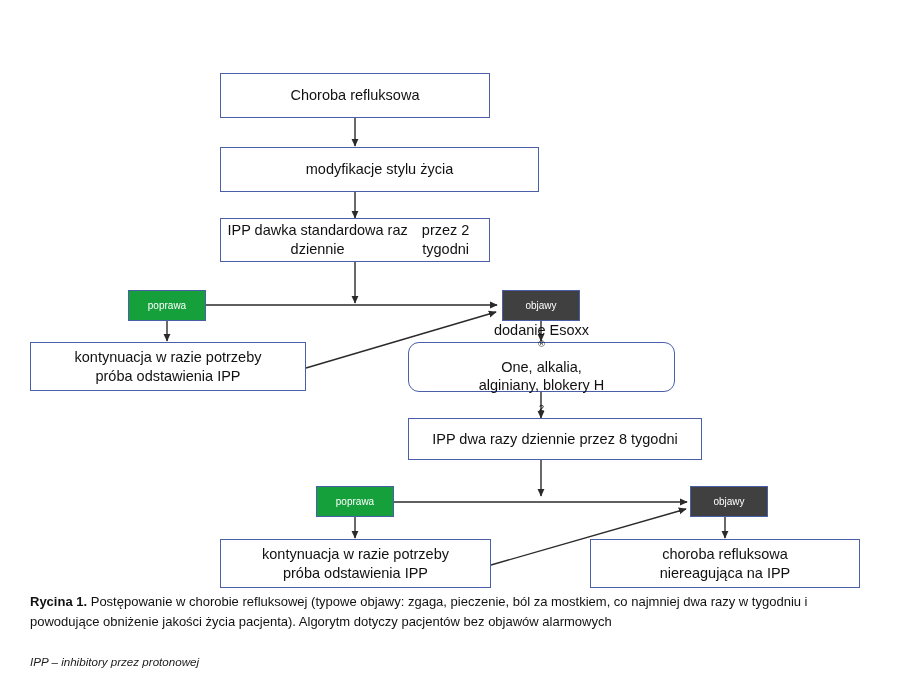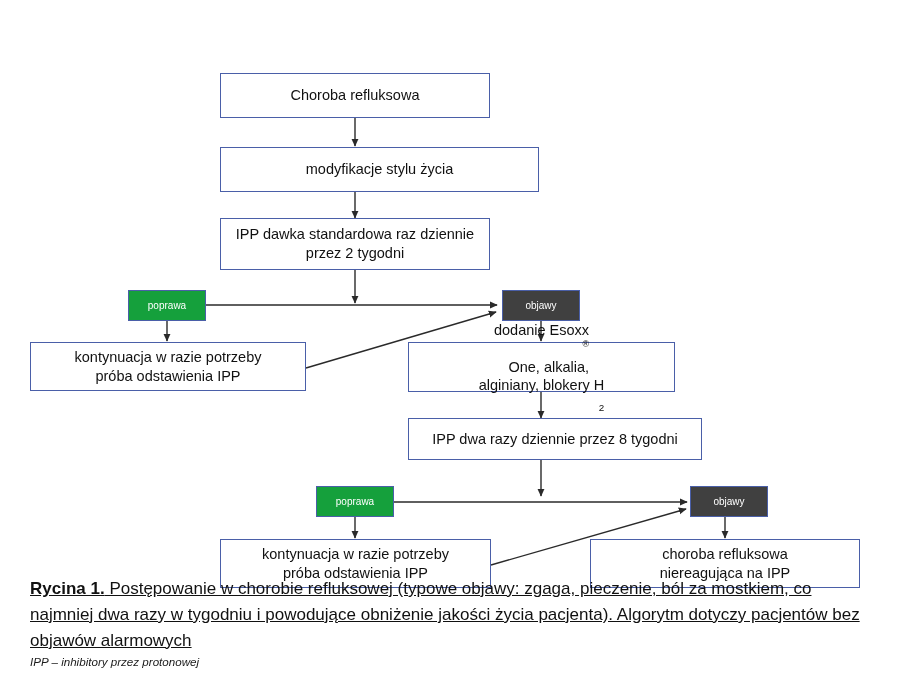--- a/index.html
+++ b/index.html
@@ -9,40 +9,40 @@
     color:#1a1a1a;overflow:hidden;position:relative;
   }
   #stage{position:absolute;left:0;top:0;width:900px;height:683px;}
 
   svg.edges{position:absolute;left:0;top:0;width:900px;height:683px;pointer-events:none;}
 
   .node{
     position:absolute;box-sizing:border-box;
     border:1.6px solid #4a5fa8;background:#ffffff;
     display:flex;align-items:center;justify-content:center;
-    text-align:right;line-height:1.28;
+    text-align:center;line-height:1.28;
     font-size:14.5px;color:#111111;padding:2px 6px;
   }
   .node span{display:block;}
 
   .badge{
     position:absolute;box-sizing:border-box;
     border:1.6px solid #4a5fa8;
     display:flex;align-items:center;justify-content:center;
     color:#ffffff;font-size:10px;line-height:1;
   }
   .badge.green{background:#15a03c;}
   .badge.red{background:#404040;}
 
   sup{font-size:0.62em;vertical-align:super;line-height:0;}
   sub{font-size:0.68em;vertical-align:-0.22em;line-height:0;}
 
   .caption{
-    position:absolute;left:30px;top:576px;width:845px;
-    font-size:17px;line-height:1.52;color:#111111;text-decoration:underline;
+    position:absolute;left:30px;top:592px;width:845px;
+    font-size:13px;line-height:1.52;color:#111111;
   }
   .caption .lead{font-weight:bold;}
   .footnote{
     position:absolute;left:30px;top:655px;width:845px;
     font-size:11.6px;font-style:italic;color:#1a1a1a;
   }
 </style>
 </head>
 <body>
 
@@ -85,39 +85,39 @@
   </svg>
 
   <div class="node" style="left:220px;top:73px;width:270px;height:45px;">
     <span>Choroba refluksowa</span>
   </div>
 
   <div class="node" style="left:220px;top:147px;width:319px;height:45px;">
     <span>modyfikacje stylu życia</span>
   </div>
 
-  <div class="node" style="left:220px;top:218px;width:270px;height:52px;flex-direction:column;">
+  <div class="node" style="left:220px;top:218px;width:270px;height:44px;">
     <span>IPP dawka standardowa raz dziennie</span>
     <span>przez 2 tygodni</span>
   </div>
 
   <div class="badge green" style="left:128px;top:290px;width:78px;height:31px;">
     <span>poprawa</span>
   </div>
 
   <div class="badge red" style="left:502px;top:290px;width:78px;height:31px;">
     <span>objawy</span>
   </div>
 
   <div class="node" style="left:30px;top:342px;width:276px;height:49px;flex-direction:column;">
     <span>kontynuacja w razie potrzeby</span>
     <span>próba odstawienia IPP</span>
   </div>
 
-  <div class="node" style="left:408px;top:342px;width:267px;height:50px;flex-direction:column;">
+  <div class="node" style="left:408px;top:342px;width:267px;height:50px;flex-direction:column;border-radius:11px;">
     <span><span>dodanie Esoxx</span><sup>®</sup><span> One, alkalia,</span></span>
     <span><span>alginiany, blokery H</span><sub>2</sub></span>
   </div>
 
   <div class="node" style="left:408px;top:418px;width:294px;height:42px;">
     <span>IPP dwa razy dziennie przez 8 tygodni</span>
   </div>
 
   <div class="badge green" style="left:316px;top:486px;width:78px;height:31px;">
     <span>poprawa</span>

